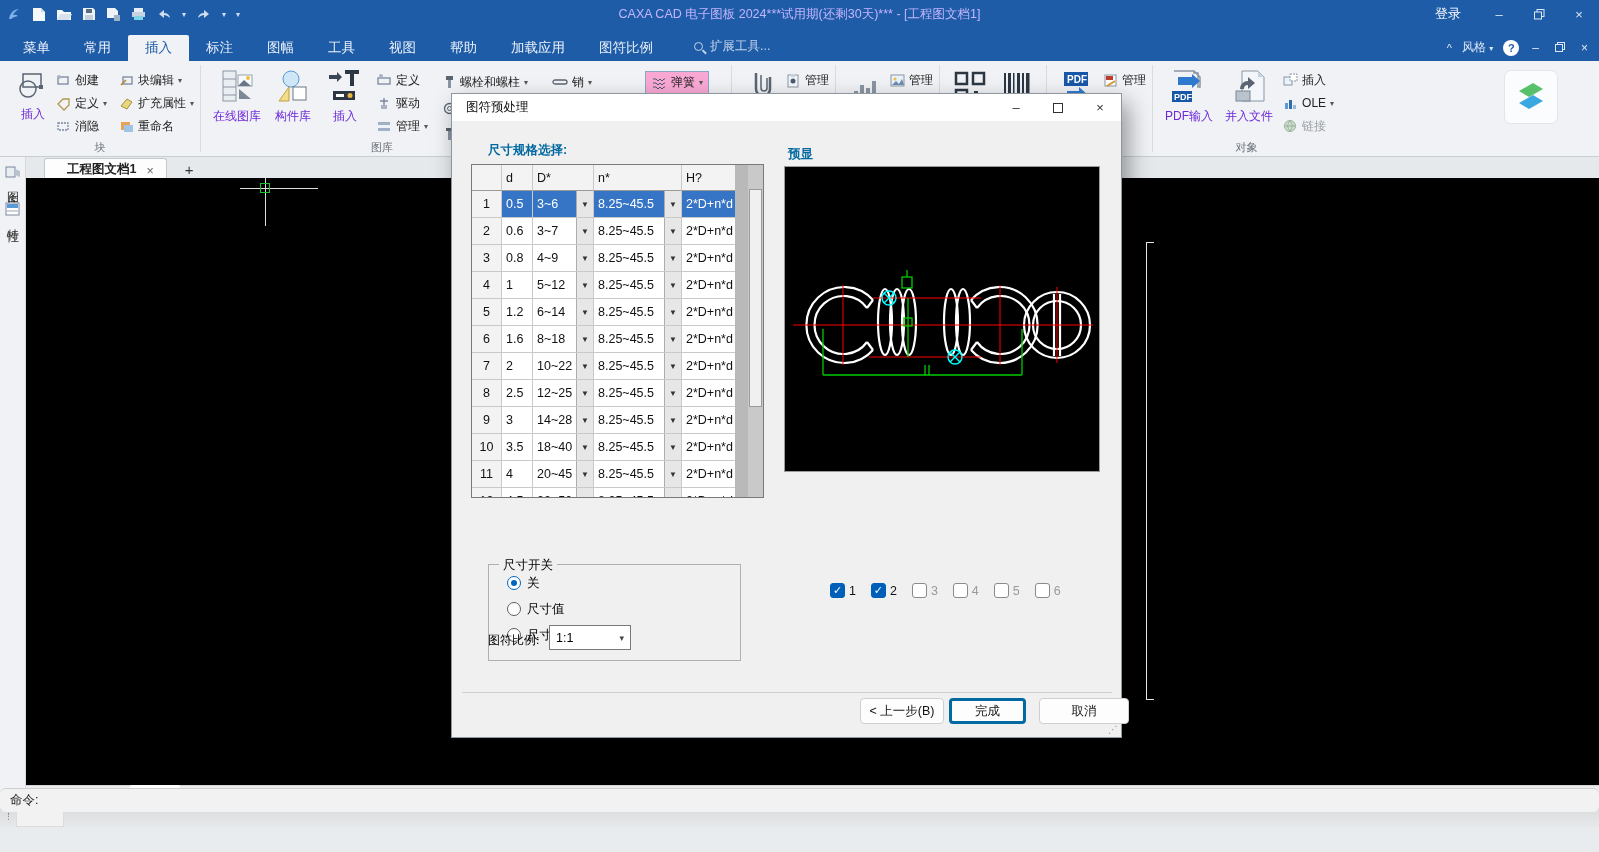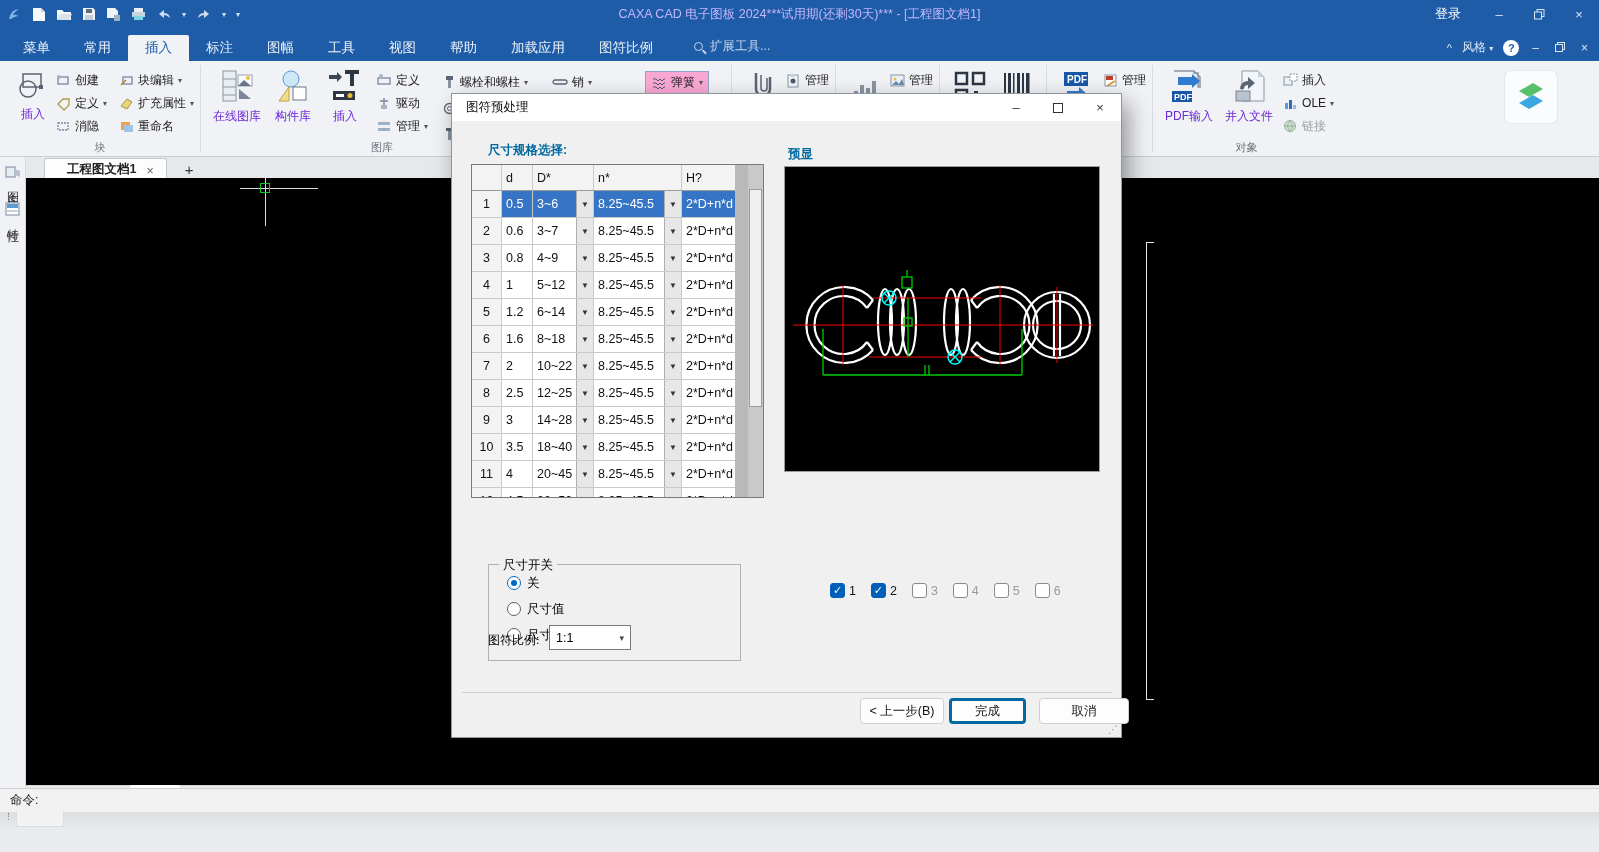--- a/index.html
+++ b/index.html
@@ -83,21 +83,21 @@
   .nav { color:#555; font-size:10px; padding:0 6px; }
   .modeltab { background:#fff; border:1px solid #9e9e9e; border-top:none; padding:1px 16px 2px 16px; font-size:12px; font-weight:bold;
     clip-path:polygon(8% 0,92% 0,100% 100%,0 100%); margin-left:8px; }
 
   
   .cmdstrip { position:absolute; left:0; top:805px; width:100%; height:23px;
     background:linear-gradient(#d9dadb,#e8e9ea); border-top:1px solid #c6c6c6; }
   .grip { position:absolute; left:4px; top:3px; color:#8a8a8a; font-size:9px; letter-spacing:1px; line-height:5px; }
   .cmdbox { position:absolute; left:16px; top:2px; width:48px; height:19px; background:#f2f2f2; border:1px solid #dcdcdc; }
   .statusbar { position:absolute; left:0; top:788px; width:100%; height:24px; background:#f2f2f2;
-    border-top:1px solid #cfcfcf; display:flex; align-items:center; font-size:12.5px; color:#1a1a1a; }
+    border-top:1px solid #cfcfcf; display:flex; align-items:center; font-size:12.5px; color:#1a1a1a;border-radius:6px; }
   .statusbar .prompt { padding-left:10px; }
   .st-right { margin-left:auto; display:flex; align-items:center; gap:26px; padding-right:14px; }
   .chip { background:#c6c6c6; padding:2px 9px; }
   .st-dd { font-size:9px; color:#555; margin-left:3px; }
 
   
   .dialog { position:absolute; left:451px; top:93px; width:671px; height:645px; background:#f0f0f0;
     border:1px solid #8f979e; box-shadow:6px 10px 22px rgba(0,0,0,.4); z-index:50; }
   .dlg-title { height:27px; background:#fff; display:flex; align-items:center; font-size:12.5px; color:#111; padding-left:14px; }
   .dlg-btns { margin-left:auto; display:flex; height:100%; }

